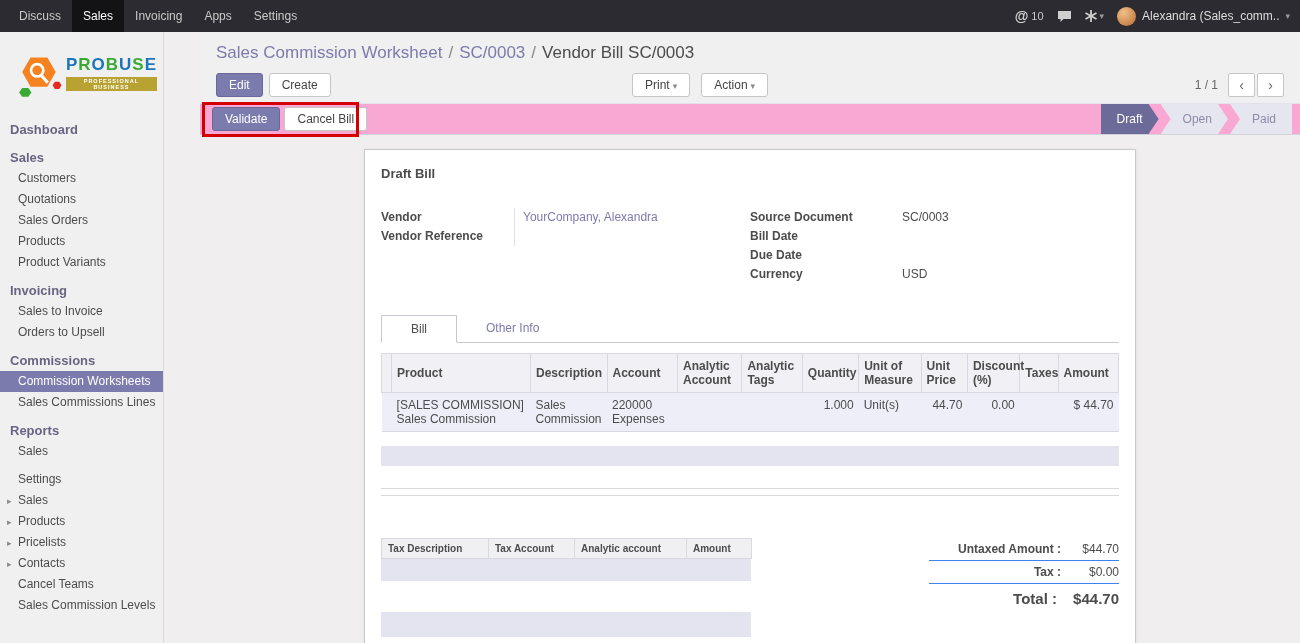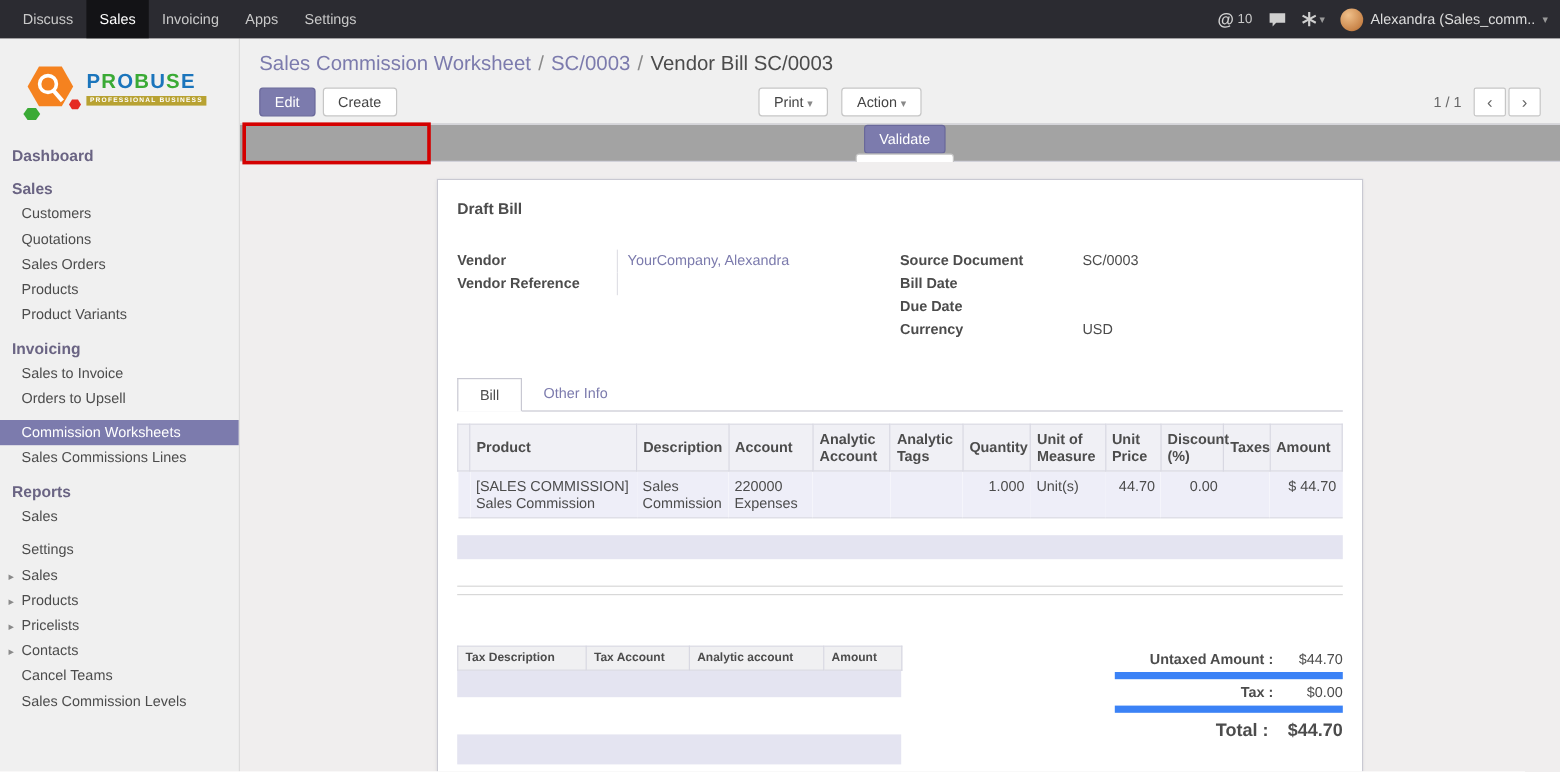--- a/index.html
+++ b/index.html
@@ -20,21 +20,21 @@
   .mention .at { font-size:14px; font-weight:bold; color:#d5d5d5; }
   .mention .count { font-size:11px; color:#c9c9c9; }
   .tb-icon { display:flex; align-items:center; gap:3px; }
   .caret { font-size:9px; color:#9a9a9a; }
   .user-menu { display:flex; align-items:center; gap:6px; }
   .avatar { width:19px; height:19px; border-radius:50%;
             background:radial-gradient(circle at 35% 30%, #f0c08a, #c9854a 70%, #9a5f2e); display:inline-block; }
   .user-name { color:#ddd; white-space:nowrap; }
 
   
-  .sidebar { position:absolute; top:32px; left:0; width:200px; bottom:0; background:#f0f0f0;
+  .sidebar { position:absolute; top:32px; left:0; width:164px; bottom:0; background:#f0f0f0;
              border-right:1px solid #dcdcdc; font-size:12px; overflow:hidden; z-index:20; }
   .logo { padding:14px 6px 12px 16px; display:flex; align-items:center; gap:4px; }
   .logo-text { display:flex; flex-direction:column; gap:2px; }
   .logo-title { font-size:17px; font-weight:bold; letter-spacing:1px; }
   .logo-subtitle { font-size:5.5px; font-weight:bold; color:#fff; background:#b8a232;
                    padding:1px 3px; letter-spacing:1px; text-align:center; }
   .side-section { margin-top:7px; }
   .section-heading { color:#6a6483; font-weight:bold; font-size:13px; padding:3px 0 3px 10px; }
   .side-item { padding:3px 0 3px 18px; color:#4c4c4c; position:relative; line-height:15px; }
   .side-item.selected { background:#7c7bad; color:#fff; }
@@ -52,22 +52,22 @@
          border-radius:3px; font-family:inherit; white-space:nowrap; }
   .btn-primary { background:#7c7bad; border-color:#69689a; color:#fff; }
   .controls-row .btn + .btn { margin-left:6px; }
   .center-btns { position:absolute; left:432px; display:flex; gap:5px; }
   .caret2 { font-size:9px; color:#888; margin-left:3px; }
   .pager { margin-left:auto; display:flex; align-items:center; gap:10px; font-size:12px; color:#666; }
   .pager-btns { display:flex; gap:2px; }
   .pager-btn { width:27px; height:24px; border:1px solid #c6c6c6; background:#fff; color:#666;
                font-size:14px; line-height:20px; border-radius:2px; font-family:inherit; }
 
-  .statusbar-row { height:32px; background:#a3a3a3; border-top:1px solid #e2e2e8; border-bottom:1px solid #d2d2da;
-                   display:flex; align-items:center; padding-left:12px; position:relative;flex-direction:column; }
+  .statusbar-row { height:32px; background:#f9a8d4; border-top:1px solid #e2e2e8; border-bottom:1px solid #d2d2da;
+                   display:flex; align-items:center; padding-left:12px; position:relative; }
   .annotation { position:absolute; left:2px; top:-2px; width:157px; height:35px;
                 border:3px solid #d40000; pointer-events:none; z-index:5; }
   .sb { margin-right:4px; }
   .status-steps { margin-left:auto; display:flex; align-self:stretch; font-size:12px; margin-right:8px; }
   .step { display:flex; align-items:center; padding:0 16px 0 22px; margin-left:2px;
           background:#e6e6f0; color:#8c8ca8; }
   .step.first { clip-path:polygon(0 0, calc(100% - 10px) 0, 100% 50%, calc(100% - 10px) 100%, 0 100%); padding-left:16px; }
   .step.mid   { clip-path:polygon(0 0, calc(100% - 10px) 0, 100% 50%, calc(100% - 10px) 100%, 0 100%, 10px 50%); }
   .step.last  { clip-path:polygon(0 0, 100% 0, 100% 100%, 0 100%, 10px 50%); }
   .step.active { background:#6b6a99; color:#fff; }
@@ -81,21 +81,21 @@
   .form-col { width:50%; }
   .form-row { display:flex; min-height:19px; }
   .form-label { font-weight:bold; padding:2px 0; }
   .form-col.left .form-label { width:133px; }
   .form-col.right .form-label { width:144px; }
   .form-value { flex:1; padding:2px 0 2px 8px; }
   .form-col.left .form-value { border-left:1px solid #e0e0e6; }
   .link { color:#7c7bad; }
 
   .tabs { margin-top:30px; border-bottom:1px solid #c8c8d2; display:flex; }
-  .tab { padding:6px 18px; font-size:12px; position:relative; top:1px; }
+  .tab { padding:6px 29px; font-size:12px; position:relative; top:1px; }
   .tab.active { background:#fff; border:1px solid #c8c8d2; border-bottom:1px solid #fff; color:#4c4c4c; }
   .tab.inactive { color:#7c7bad; }
 
   table.lines { width:100%; border-collapse:collapse; margin-top:10px; font-size:12px; table-layout:fixed; }
   table.lines th { background:#f0f0f5; border:1px solid #d8d8e2; font-weight:bold; color:#4c4c4c;
                    padding:5px; text-align:left; vertical-align:middle; }
   table.lines td { background:#eeeef8; border-top:1px solid #d8d8e2; border-bottom:1px solid #d8d8e2;
                    padding:5px; vertical-align:top; color:#4c4c4c; overflow:hidden; }
   .num { text-align:right; }
 
@@ -106,21 +106,21 @@
   .bottom-flex { display:flex; margin-top:42px; }
   .tax-block { width:370px; }
   table.tax { width:370px; border-collapse:collapse; font-size:10px; table-layout:fixed; }
   table.tax th { background:#f0f0f2; border:1px solid #d8d8e2; font-weight:bold; color:#4c4c4c;
                  padding:4px 6px; text-align:left; }
   .tax-stripe { height:22px; }
   .bottom-stripe { height:25px; margin-top:31px; }
 
   .totals { width:190px; margin-left:auto; font-size:12px; }
   .totals-row { display:flex; justify-content:flex-end; align-items:baseline; padding:4px 0;
-                border-bottom:6px solid #3b82f6; }
+                border-bottom:1px solid #3b82f6; }
   .totals-label { font-weight:bold; }
   .totals-value { width:58px; text-align:right; }
   .totals-row.total { border-bottom:none; font-size:15px; font-weight:bold; padding-top:6px; }
   .totals-row.total .totals-value { width:62px; }
 </style>
 </head>
 <body>
 
 <div class="screen" data-interactable="false">
 
@@ -185,20 +185,21 @@
           <div class="side-item" data-interactable="true"><span data-interactable="false">Sales Orders</span></div>
           <div class="side-item" data-interactable="true"><span data-interactable="false">Products</span></div>
           <div class="side-item" data-interactable="true"><span data-interactable="false">Product Variants</span></div>
         </div>
         <div class="side-section" data-interactable="false">
           <div class="section-heading" data-interactable="true">Invoicing</div>
           <div class="side-item" data-interactable="true"><span data-interactable="false">Sales to Invoice</span></div>
           <div class="side-item" data-interactable="true"><span data-interactable="false">Orders to Upsell</span></div>
         </div>
         <div class="side-section" data-interactable="false">
+          <div class="section-heading" data-interactable="true">Commissions</div>
           <div class="side-item selected" data-interactable="true"><span data-interactable="false">Commission Worksheets</span></div>
           <div class="side-item" data-interactable="true"><span data-interactable="false">Sales Commissions Lines</span></div>
         </div>
         <div class="side-section" data-interactable="false">
           <div class="section-heading" data-interactable="true">Reports</div>
           <div class="side-item" data-interactable="true"><span data-interactable="false">Sales</span></div>
         </div>
         <div class="side-section" data-interactable="false">
           <div class="side-item" data-interactable="true"><span data-interactable="false">Settings</span></div>
           <div class="side-item" data-interactable="true"><span class="expand" data-interactable="false">▸</span><span data-interactable="false">Sales</span></div>

